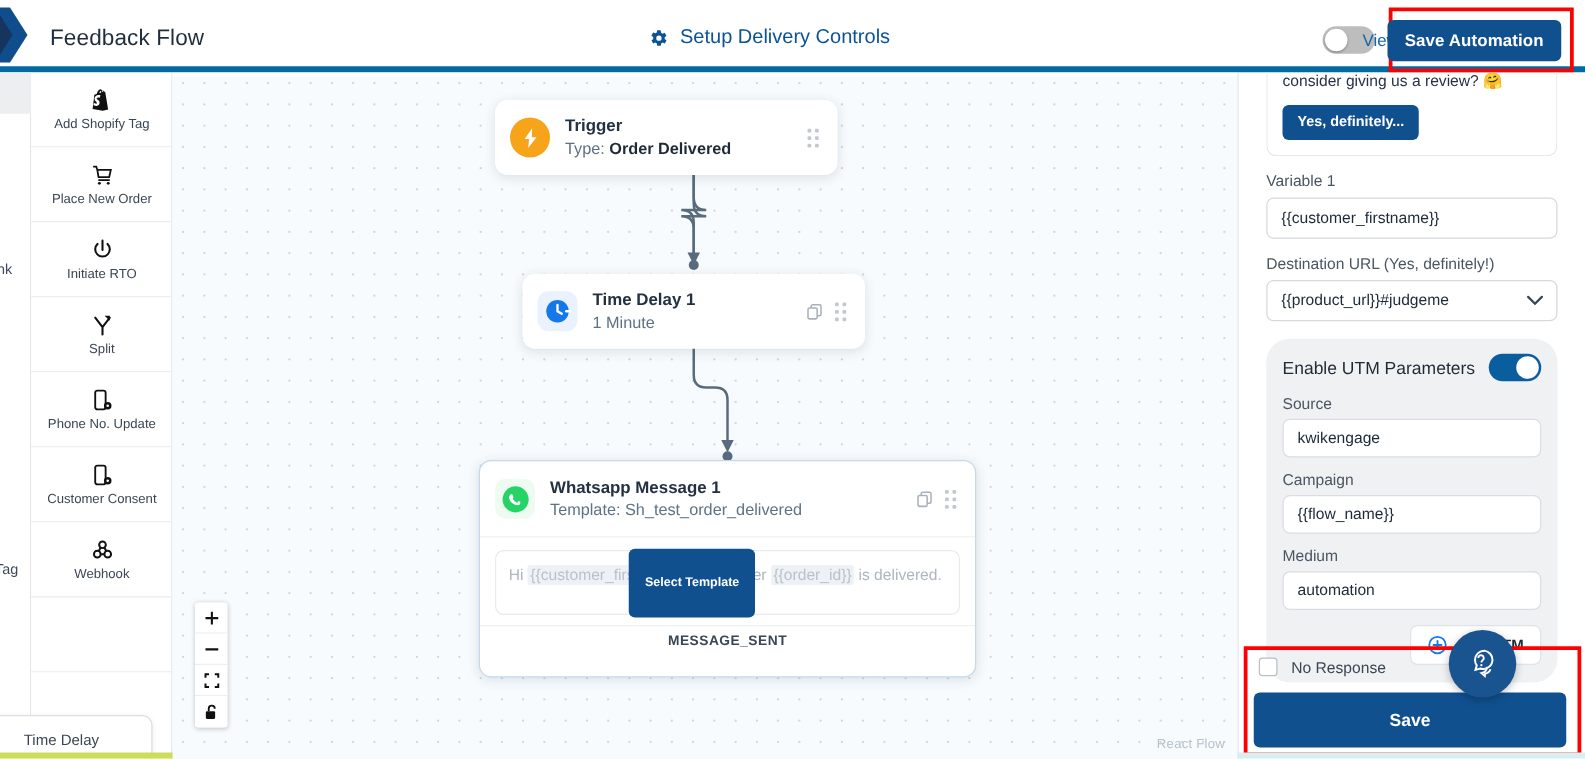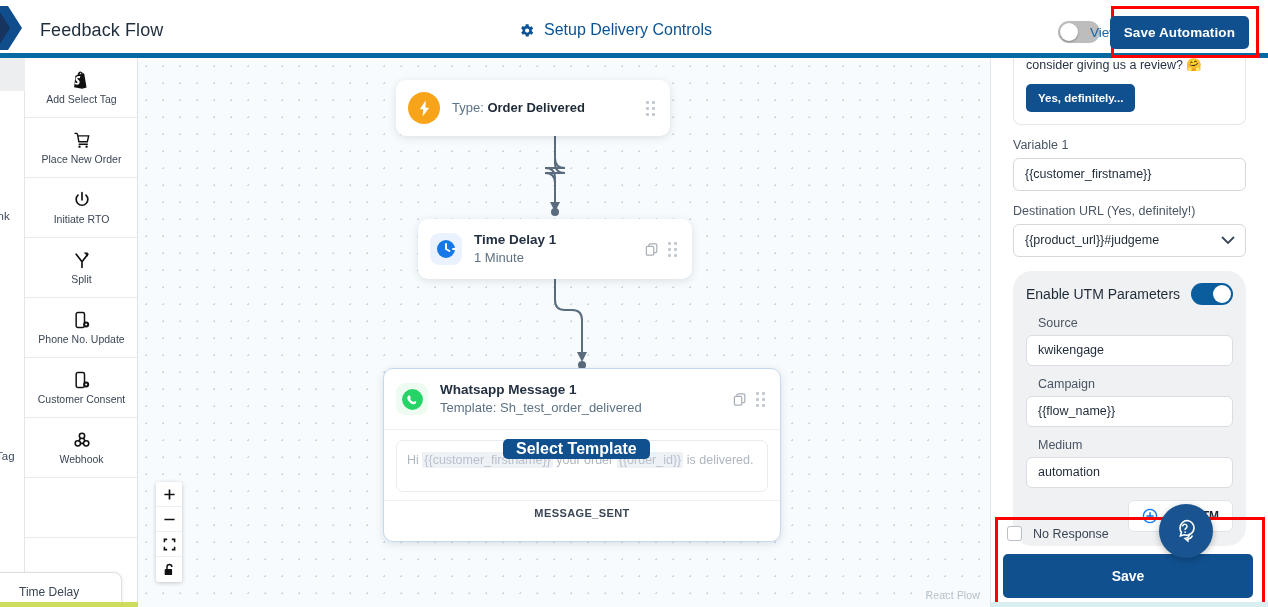--- a/index.html
+++ b/index.html
@@ -157,21 +157,21 @@
   }
   .wa-preview {
     border: 1px solid #e8ecf0; border-radius: 7px; padding: 9px 10px;
     font-size: 12.5px; line-height: 1.75; color: #aeb6c0; min-height: 52px;
     position: relative;
   }
   .tok { background: #eef1f5; color: #b9c2cc; padding: 1px 2px; border-radius: 2px; }
   .select-tpl-btn {
     position: absolute; left: 106px; top: -2px;
     background: #10508f; color: #fff; border: none; border-radius: 5px;
-    padding: 1px 13px; font-size: 16px; font-weight: 700;
+    padding: 22px 13px; font-size: 10px; font-weight: 700;
     font-family: inherit; cursor: pointer; white-space: nowrap;
   }
   .wa-footer {
     border-top: 1px solid #eef1f4; text-align: center;
     font-size: 11px; font-weight: 700; color: #3b4655; letter-spacing: .4px;
     padding: 6px 0 22px;
   }
 
   
   .zoom-ctrls {
@@ -225,21 +225,21 @@
   }
   .utm-title { font-size: 14px; color: #1f2a37; }
   .utm-toggle {
     width: 42px; height: 22px; border-radius: 12px; background: #0b5e9e;
     position: relative; cursor: pointer;
   }
   .utm-toggle .knob {
     position: absolute; right: 2px; top: 2px; width: 18px; height: 18px;
     border-radius: 50%; background: #fff;
   }
-  .utm-lbl { font-size: 12.5px; color: #4a5663; margin: 11px 12px 5px; }
+  .utm-lbl { font-size: 12.5px; color: #4a5663; margin: 11px 0 5px; }
   .utm-input {
     width: 100%; height: 31px; background: #fff; border: 1px solid #dadde1;
     border-radius: 6px; padding: 0 11px; font-size: 12.5px; color: #1e2a38;
     font-family: inherit; outline: none;
   }
   .add-utm-row { display: flex; justify-content: flex-end; margin-top: 12px; }
   .add-utm-btn {
     background: #fff; border: 1px solid #e0e3e7; border-radius: 6px;
     padding: 7px 13px; display: flex; align-items: center; gap: 8px;
     font-size: 12px; font-weight: 700; color: #1f2a37; cursor: pointer;
@@ -318,21 +318,21 @@
 
       <span class="cl c">Tag</span>
     </div>
 
     <div class="rail-col">
 
       <div class="rail-item">
         <svg class="rail-ico" viewBox="0 0 24 24">
           <path fill="#111" d="M14.6 4.3c-.2-.1-.5-.2-.8-.2-.6-1-1.4-1.5-2.2-1.5h-.2c-.5-.7-1.2-1-1.9-.8C8 2.2 7 4 6.6 6l-1.8.6c-.6.2-.6.2-.7.8L2.5 20.6l9.7 1.8 5.3-1.3S14.7 4.5 14.6 4.3zM10.4 3.2c.3.4.4 1 .4 1.7l-1.9.6c.4-1.4 1-2 1.5-2.3zM9.2 9.9s-.7-.4-1.5-.4c-1.2 0-1.3.8-1.3 1 0 1.1 2.8 1.5 2.8 4 0 2-1.2 3.2-2.9 3.2-2 0-3-1.2-3-1.2l.6-1.8s1 .9 1.9.9c.6 0 .8-.5.8-.8 0-1.5-2.3-1.6-2.3-3.8 0-1.9 1.4-3.8 4.2-3.8 1.1 0 1.6.3 1.6.3zM11.8 4.6c0-.2 0-.4 0-.6 0-.6-.1-1.1-.2-1.5.5.1.9.7 1.1 1.5l-.9.6z"></path>
         </svg>
-        <span class="rail-lbl">Add Select Tag</span>
+        <span class="rail-lbl">Add Shopify Tag</span>
       </div>
 
       <div class="rail-item">
         <svg class="rail-ico" viewBox="0 0 24 24">
           <path fill="none" stroke="#111" stroke-width="1.7" d="M3 4h3l1 3m0 0h13l-1.6 7H8.2L7 7zm1 10h11"></path>
           <circle cx="9" cy="20" r="1.4" fill="#111"></circle>
             <circle cx="17.5" cy="20" r="1.4" fill="#111"></circle>
         </svg>
         <span class="rail-lbl">Place New Order</span>
       </div>
@@ -411,20 +411,21 @@
     </svg>
 
     <div class="node" id="node-trigger">
       <div class="node-head">
         <div class="node-ico-wrap">
           <svg viewBox="0 0 24 24" width="19" height="19">
             <path fill="#fff" d="M13.5 2L6 13h4.5l-1 9L18 11h-4.8z"></path>
           </svg>
         </div>
         <div class="node-txt">
+          <div class="node-title">Trigger</div>
           <div class="node-sub">
             <span>Type:</span>
             <b>Order Delivered</b>
           </div>
         </div>
         <div class="node-actions">
           <div class="grip">
               <i></i>
               <i></i>
               <i></i>

